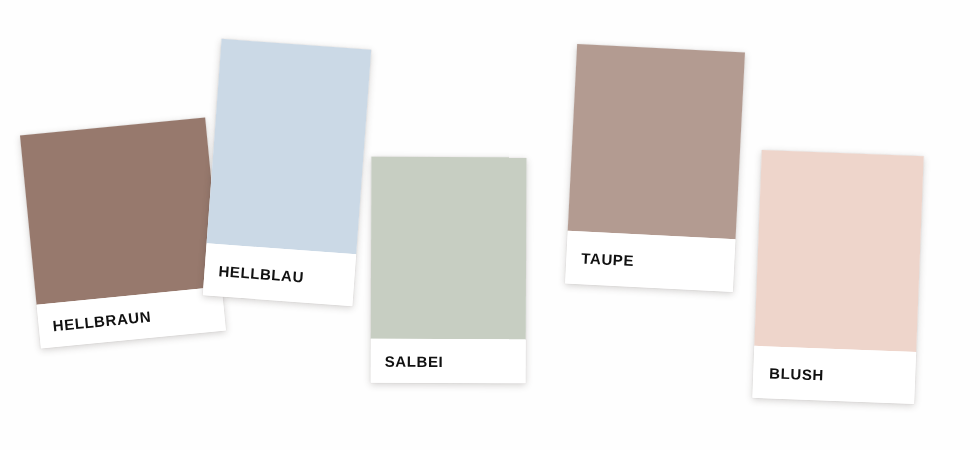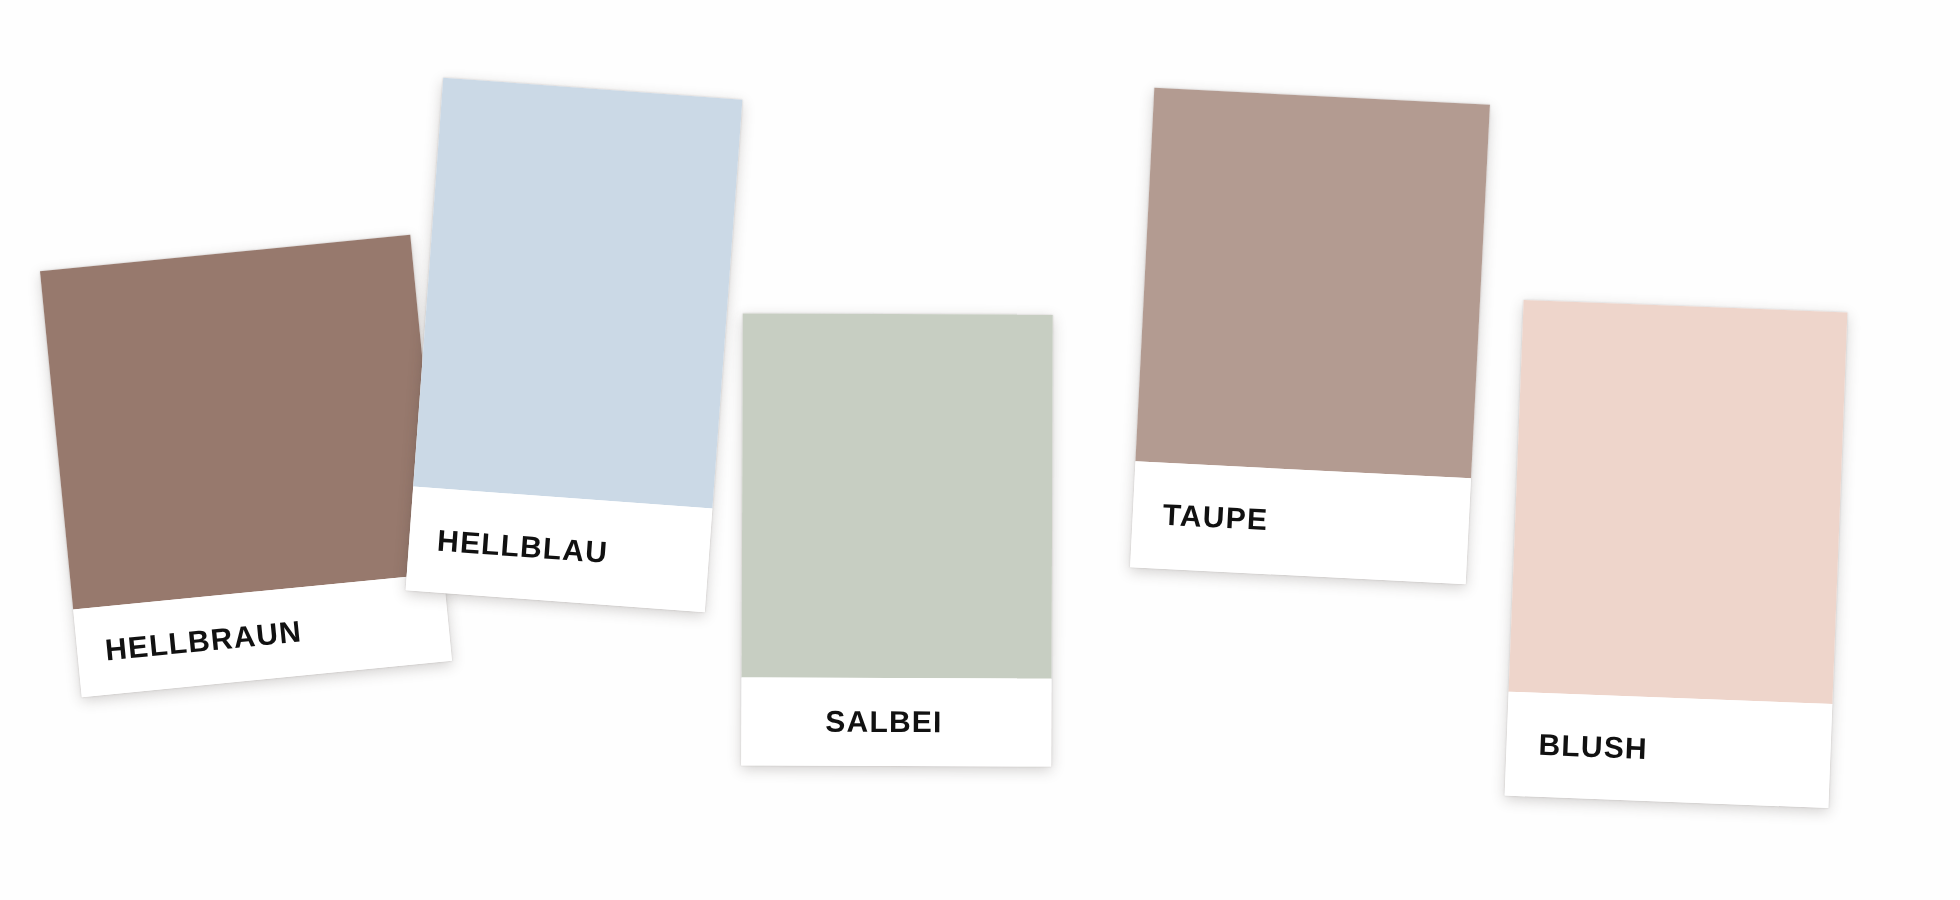--- a/index.html
+++ b/index.html
@@ -68,21 +68,21 @@
   #card-hellblau .swatch-footer { height: 52px; }
   #card-hellblau .swatch-label  { font-size: 15px; padding-left: 14px; }
 
   #card-salbei {
     left: 371px; top: 157px;
     width: 155px; height: 226px;
     transform: rotate(0.2deg);
     z-index: 3;
   }
   #card-salbei .swatch-footer { height: 44px; }
-  #card-salbei .swatch-label  { font-size: 15px; padding-left: 14px; margin-left: 28px; }
+  #card-salbei .swatch-label  { font-size: 15px; padding-left: 14px; }
 
   #card-taupe {
     left: 571px; top: 48px;
     width: 168px; height: 240px;
     transform: rotate(2.9deg);
     z-index: 3;
   }
   #card-taupe .swatch-footer { height: 53px; }
   #card-taupe .swatch-label  { font-size: 15px; padding-left: 15px; }
 

